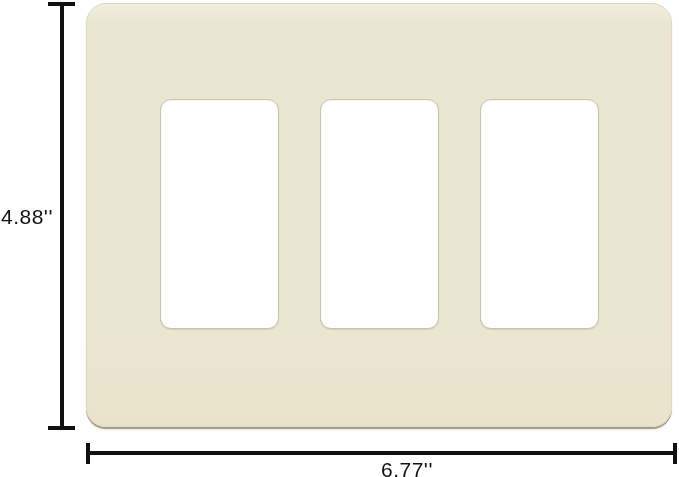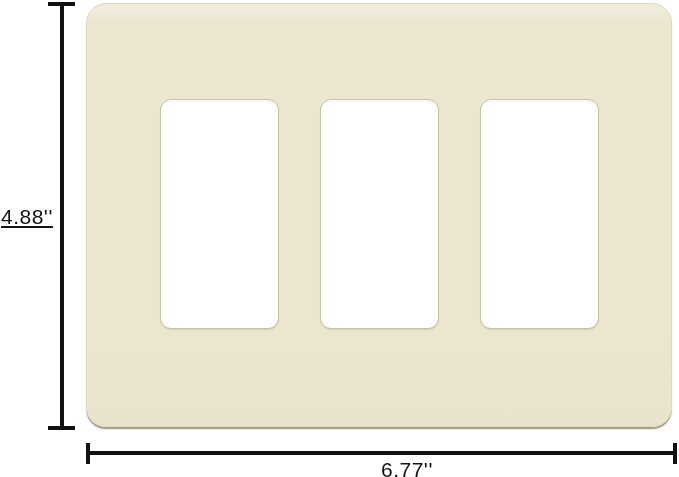--- a/index.html
+++ b/index.html
@@ -7,21 +7,21 @@
     --plate-fill: #ebe6d0;
     --plate-fill-light: #f1edde;
     --plate-fill-dark: #e9e3cc;
     --plate-edge: #a5a086;
     --plate-border: #ded8c0;
     --cutout-fill: #ffffff;
     --cutout-border: #c9c3ab;
     --dimension-line: #111111;
     --label-text: #111111;
   }
-  * { margin: 0; padding: 0; box-sizing: border-box; text-decoration: underline; }
+  * { margin: 0; padding: 0; box-sizing: border-box; }
   html, body {
     width: 679px; height: 477px;
     background: var(--background);
     font-family: "Liberation Sans", sans-serif;
     overflow: hidden;
   }
   .stage {
     position: relative;
     width: 679px; height: 477px;
     background: var(--background);

